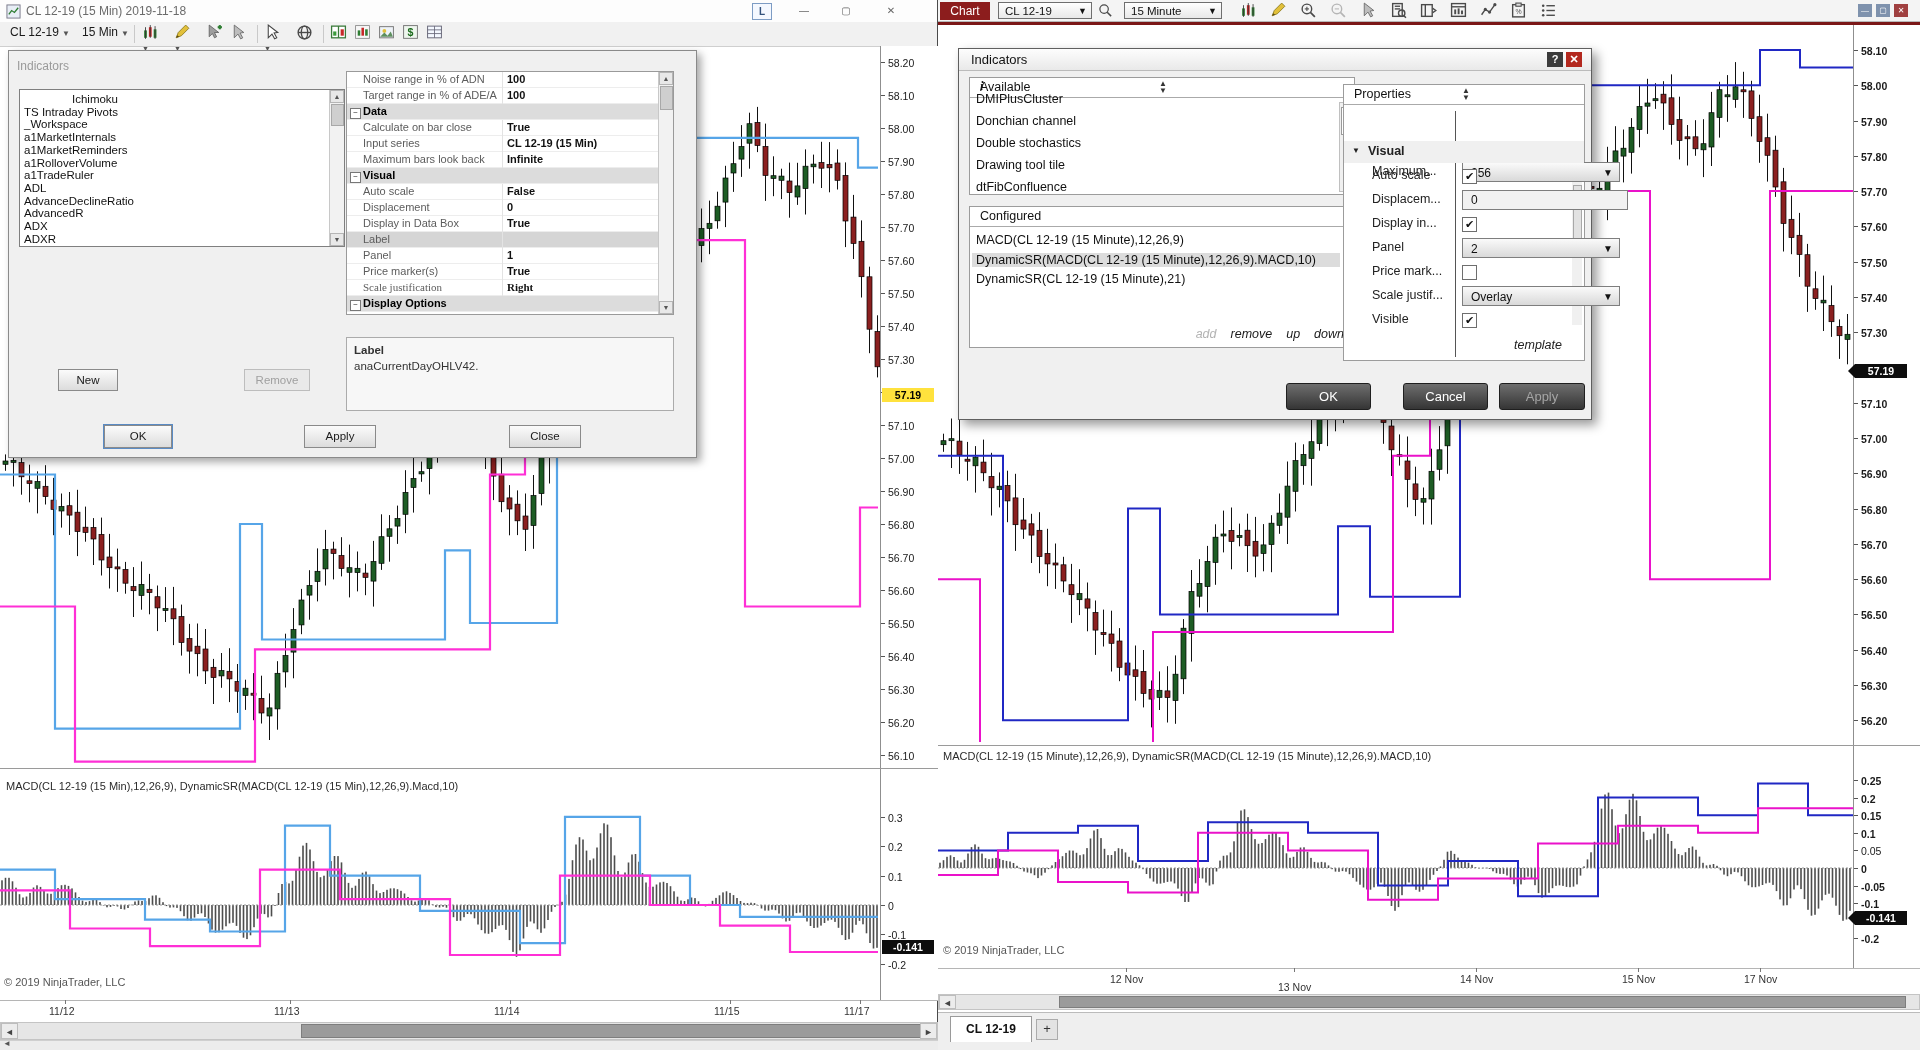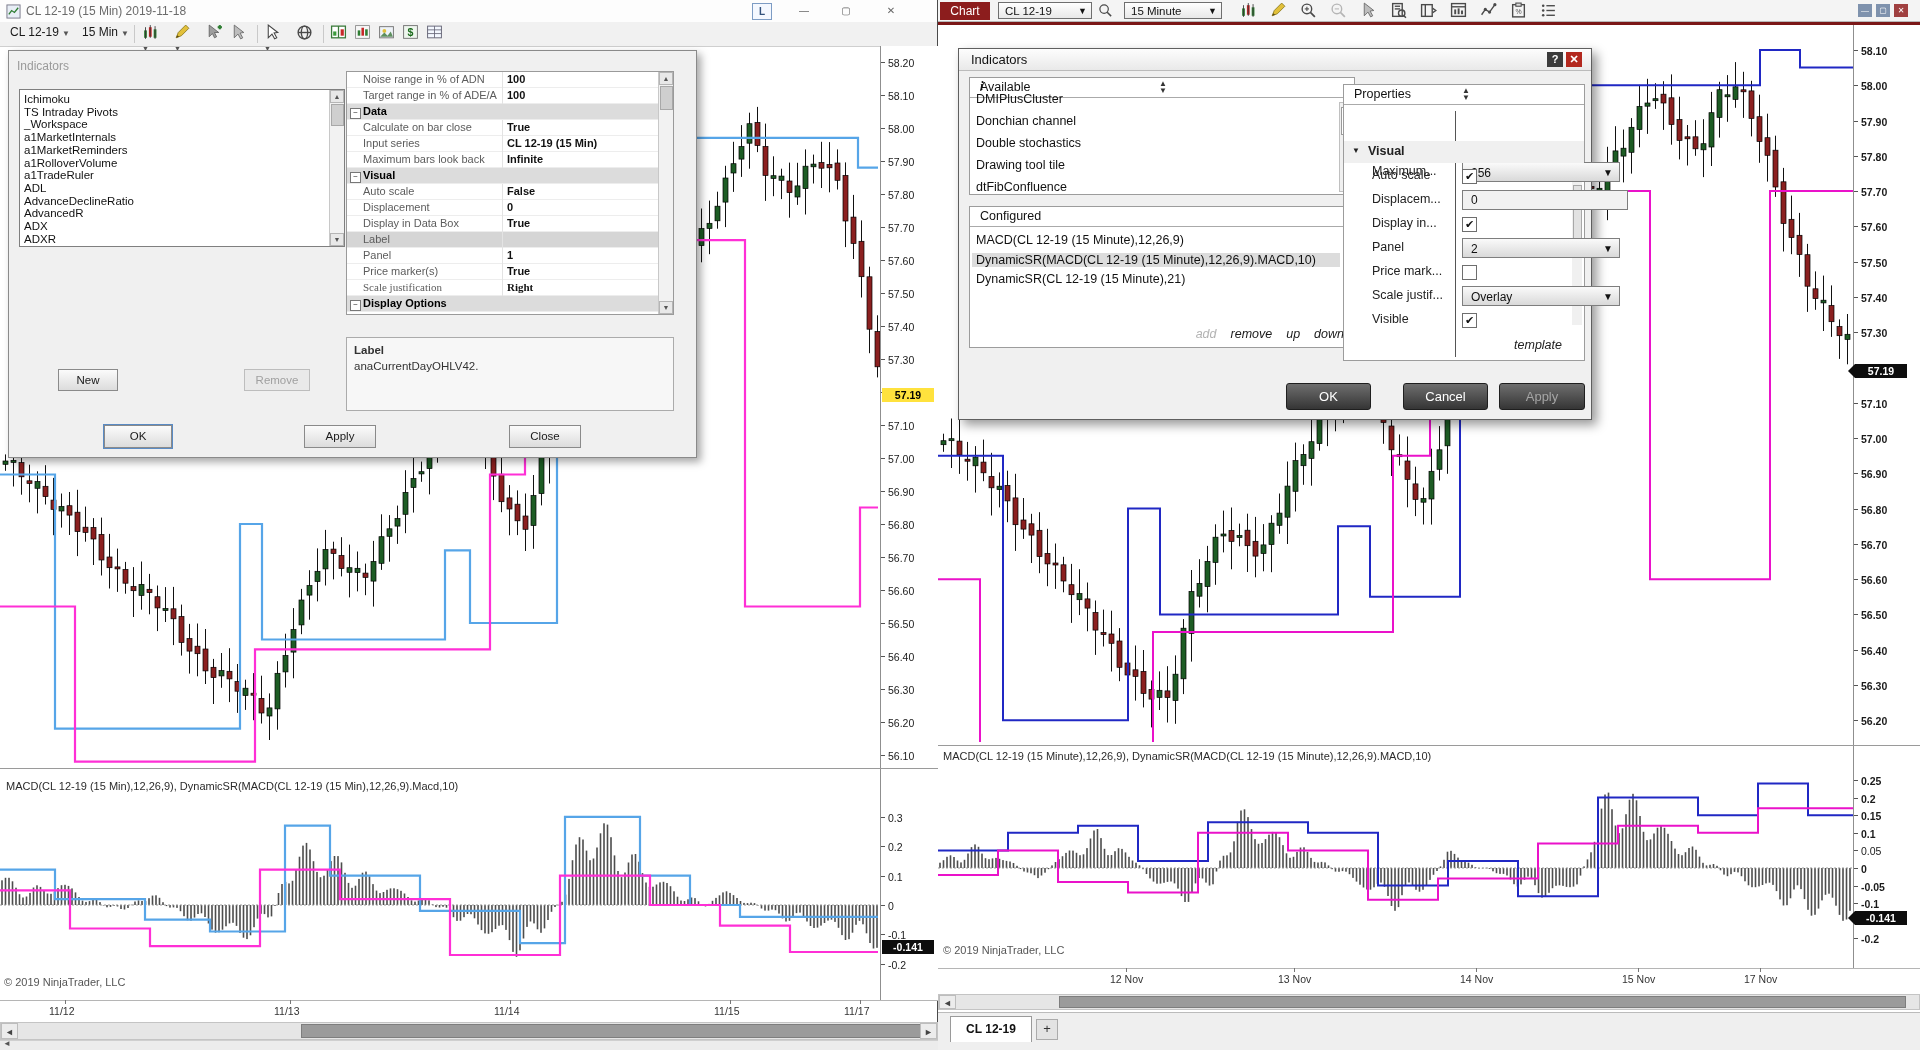--- a/index.html
+++ b/index.html
@@ -762,21 +762,21 @@
     <span class="th" style="left:300px;width:618px"></span>
     <span class="ar" style="right:0">►</span>
   </div>
   <div class="abs" style="left:0;top:1040px;width:938px;height:10px;background:#ececec;border-top:1px solid #cfcfcf">
     <span style="position:absolute;left:3px;top:-2px;font-size:8px;color:#555">◄</span>
   </div>
 
   <div class="abs dlg7" id="lwDialog" style="left:8px;top:50px;width:687px;height:406px;z-index:10">
     <div class="abs dlg7-title" style="left:8px;top:8px">Indicators</div>
     <div class="abs lst7" id="lwAvail" style="left:10px;top:38px;width:324px;height:156px">
-        <div class="it" style="top: 3px;">Ichimoku</div>
+        <div class="it" style="top: 3px; margin-left: 48px;">Ichimoku</div>
         <div class="it" style="top: 15.7px;">TS Intraday Pivots</div>
         <div class="it" style="top: 28.4px;">_Workspace</div>
         <div class="it" style="top: 41.1px;">a1MarketInternals</div>
         <div class="it" style="top: 53.8px;">a1MarketReminders</div>
         <div class="it" style="top: 66.5px;">a1RolloverVolume</div>
         <div class="it" style="top: 79.2px;">a1TradeRuler</div>
         <div class="it" style="top: 91.9px;">ADL</div>
         <div class="it" style="top: 104.6px;">AdvanceDeclineRatio</div>
         <div class="it" style="top: 117.3px;">AdvancedR</div>
         <div class="it" style="top: 130px;">ADX</div>
@@ -1534,21 +1534,21 @@
     </div>
 
   <div class="sep-h" style="left:0;top:745px;width:982px"></div>
   <div class="ind-lbl" style="left:5px;top:750px">MACD(CL 12-19 (15 Minute),12,26,9),  DynamicSR(MACD(CL 12-19 (15 Minute),12,26,9).MACD,10)</div>
   <div class="cpy" style="left:5px;top:944px">© 2019 NinjaTrader, LLC</div>
   <div class="sep-h" style="left:0;top:968px;width:982px;background:#b5b5b5"></div>
   <div class="abs" id="rwDates" style="left:0;top:968px;width:982px;height:20px">
       <div style="position: absolute; left: 188px; top: 0px; width: 1px; height: 4px; background: rgb(119, 119, 119);"></div>
       <div class="dt" style="left: 172px; top: 5px;">12 Nov</div>
       <div style="position: absolute; left: 356px; top: 0px; width: 1px; height: 4px; background: rgb(119, 119, 119);"></div>
-      <div class="dt" style="left: 340px; top: 5px;">13 Nov</div>
+      <div class="dt" style="left: 340px; top: 13px;">13 Nov</div>
       <div style="position: absolute; left: 538px; top: 0px; width: 1px; height: 4px; background: rgb(119, 119, 119);"></div>
       <div class="dt" style="left: 522px; top: 5px;">14 Nov</div>
       <div style="position: absolute; left: 700px; top: 0px; width: 1px; height: 4px; background: rgb(119, 119, 119);"></div>
       <div class="dt" style="left: 684px; top: 5px;">15 Nov</div>
       <div style="position: absolute; left: 822px; top: 0px; width: 1px; height: 4px; background: rgb(119, 119, 119);"></div>
       <div class="dt" style="left: 806px; top: 5px;">17 Nov</div>
     </div>
 
   <div class="scrl" style="left:0;top:994px;width:982px;height:16px">
     <span class="ar" style="left:0;line-height:14px">◄</span>

